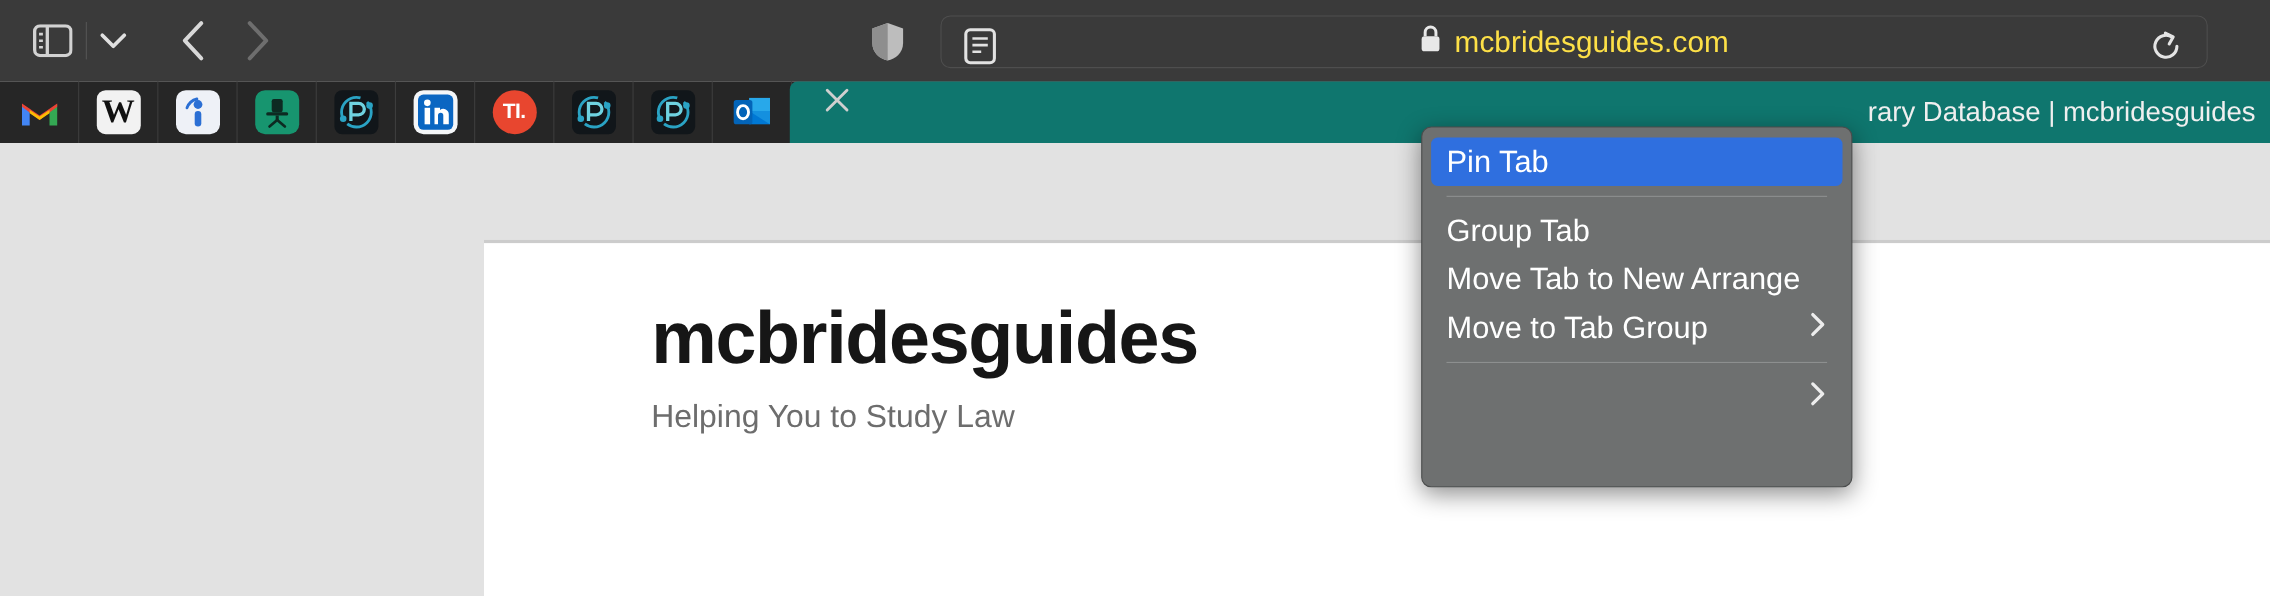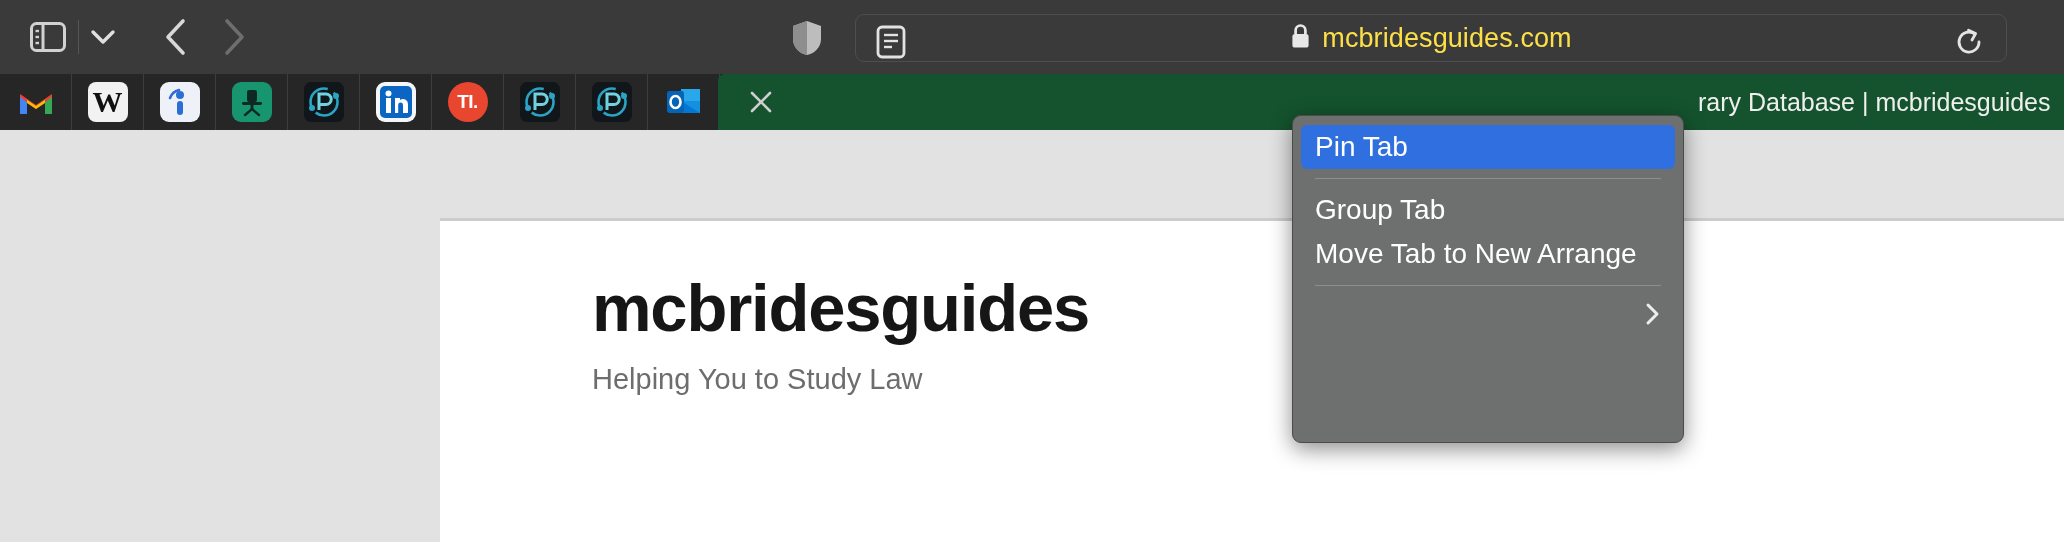--- a/index.html
+++ b/index.html
@@ -70,23 +70,23 @@
   .fav-desk { background: #17956f; border-radius: 9px; }
   .fav-p { background: #11161a; }
   .fav-li { background: #f4f6f8; border-radius: 9px; padding: 3px; }
   .fav-ti { background: #e8462f; border-radius: 50%; color: #fff;
             font-size: 19px; letter-spacing: -.5px; }
   .fav-ol { background: transparent; }
 
   .active-tab {
     position: absolute; left: 718px; top: 0;
     width: 1346px; height: 56px;
-    background: #14532d;
+    background: #0f766e;
     border-top-left-radius: 7px;
-    display: flex; align-items: center;
+    display: flex; align-items: flex-start;
   }
   .tab-close {
     margin-left: 26px; width: 34px; height: 34px;
     display: flex; align-items: center; justify-content: center;
     color: #cfcfcf;
   }
   .tab-title {
     color: #efefef; font-size: 25px; white-space: nowrap;
     position: absolute; left: 980px; top: 14px;
   }
@@ -336,20 +336,28 @@
     <div class="ctx-sep"></div>
 
     <div class="ctx-item">
       <span>Group Tab</span>
     </div>
 
     <div class="ctx-item">
       <span>Move Tab to New Arrange</span>
     </div>
 
+    <div class="ctx-item">
+      <span>Move to Tab Group</span>
+      <span class="ctx-arrow">
+        <svg width="17" height="26" viewBox="0 0 17 26">
+          <polyline points="4,4 13,13 4,22" fill="none" stroke="#ededed" stroke-width="3" stroke-linecap="round" stroke-linejoin="round"></polyline>
+        </svg>
+      </span>
+    </div>
 
     <div class="ctx-sep"></div>
 
     <div class="ctx-item">
       <span class="ctx-arrow">
         <svg width="17" height="26" viewBox="0 0 17 26">
           <polyline points="4,4 13,13 4,22" fill="none" stroke="#ededed" stroke-width="3" stroke-linecap="round" stroke-linejoin="round"></polyline>
         </svg>
       </span>
     </div>

